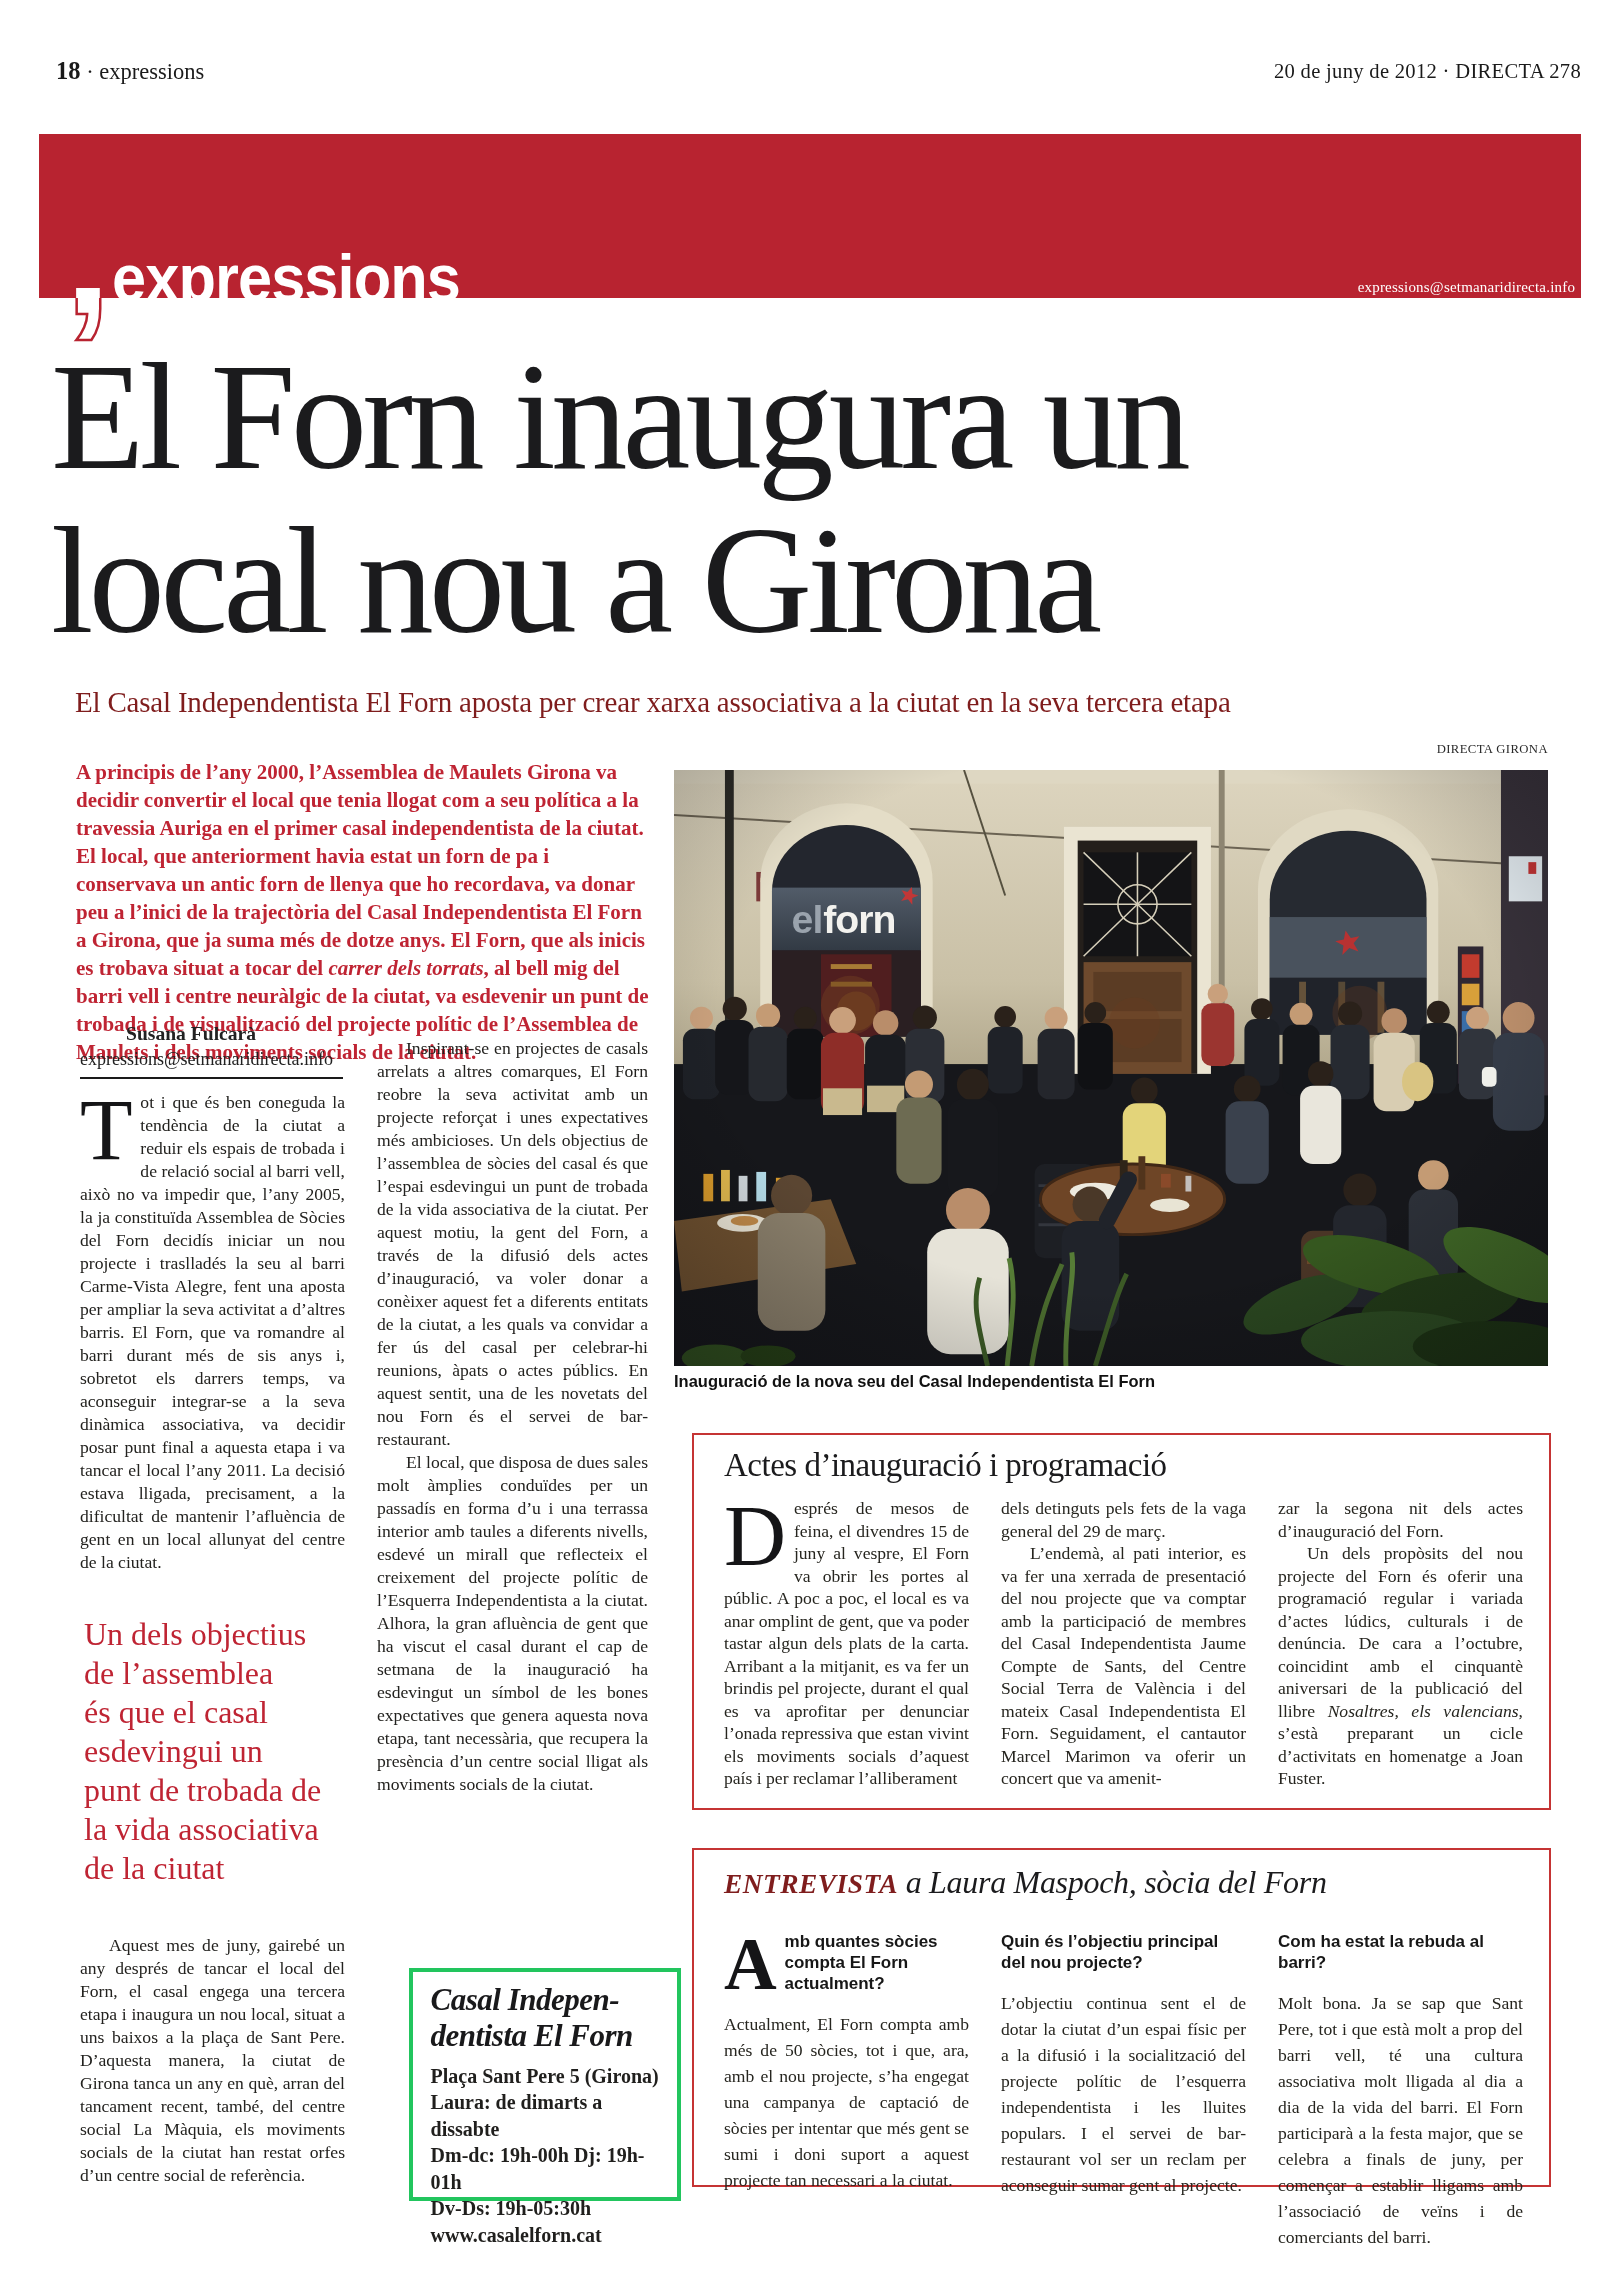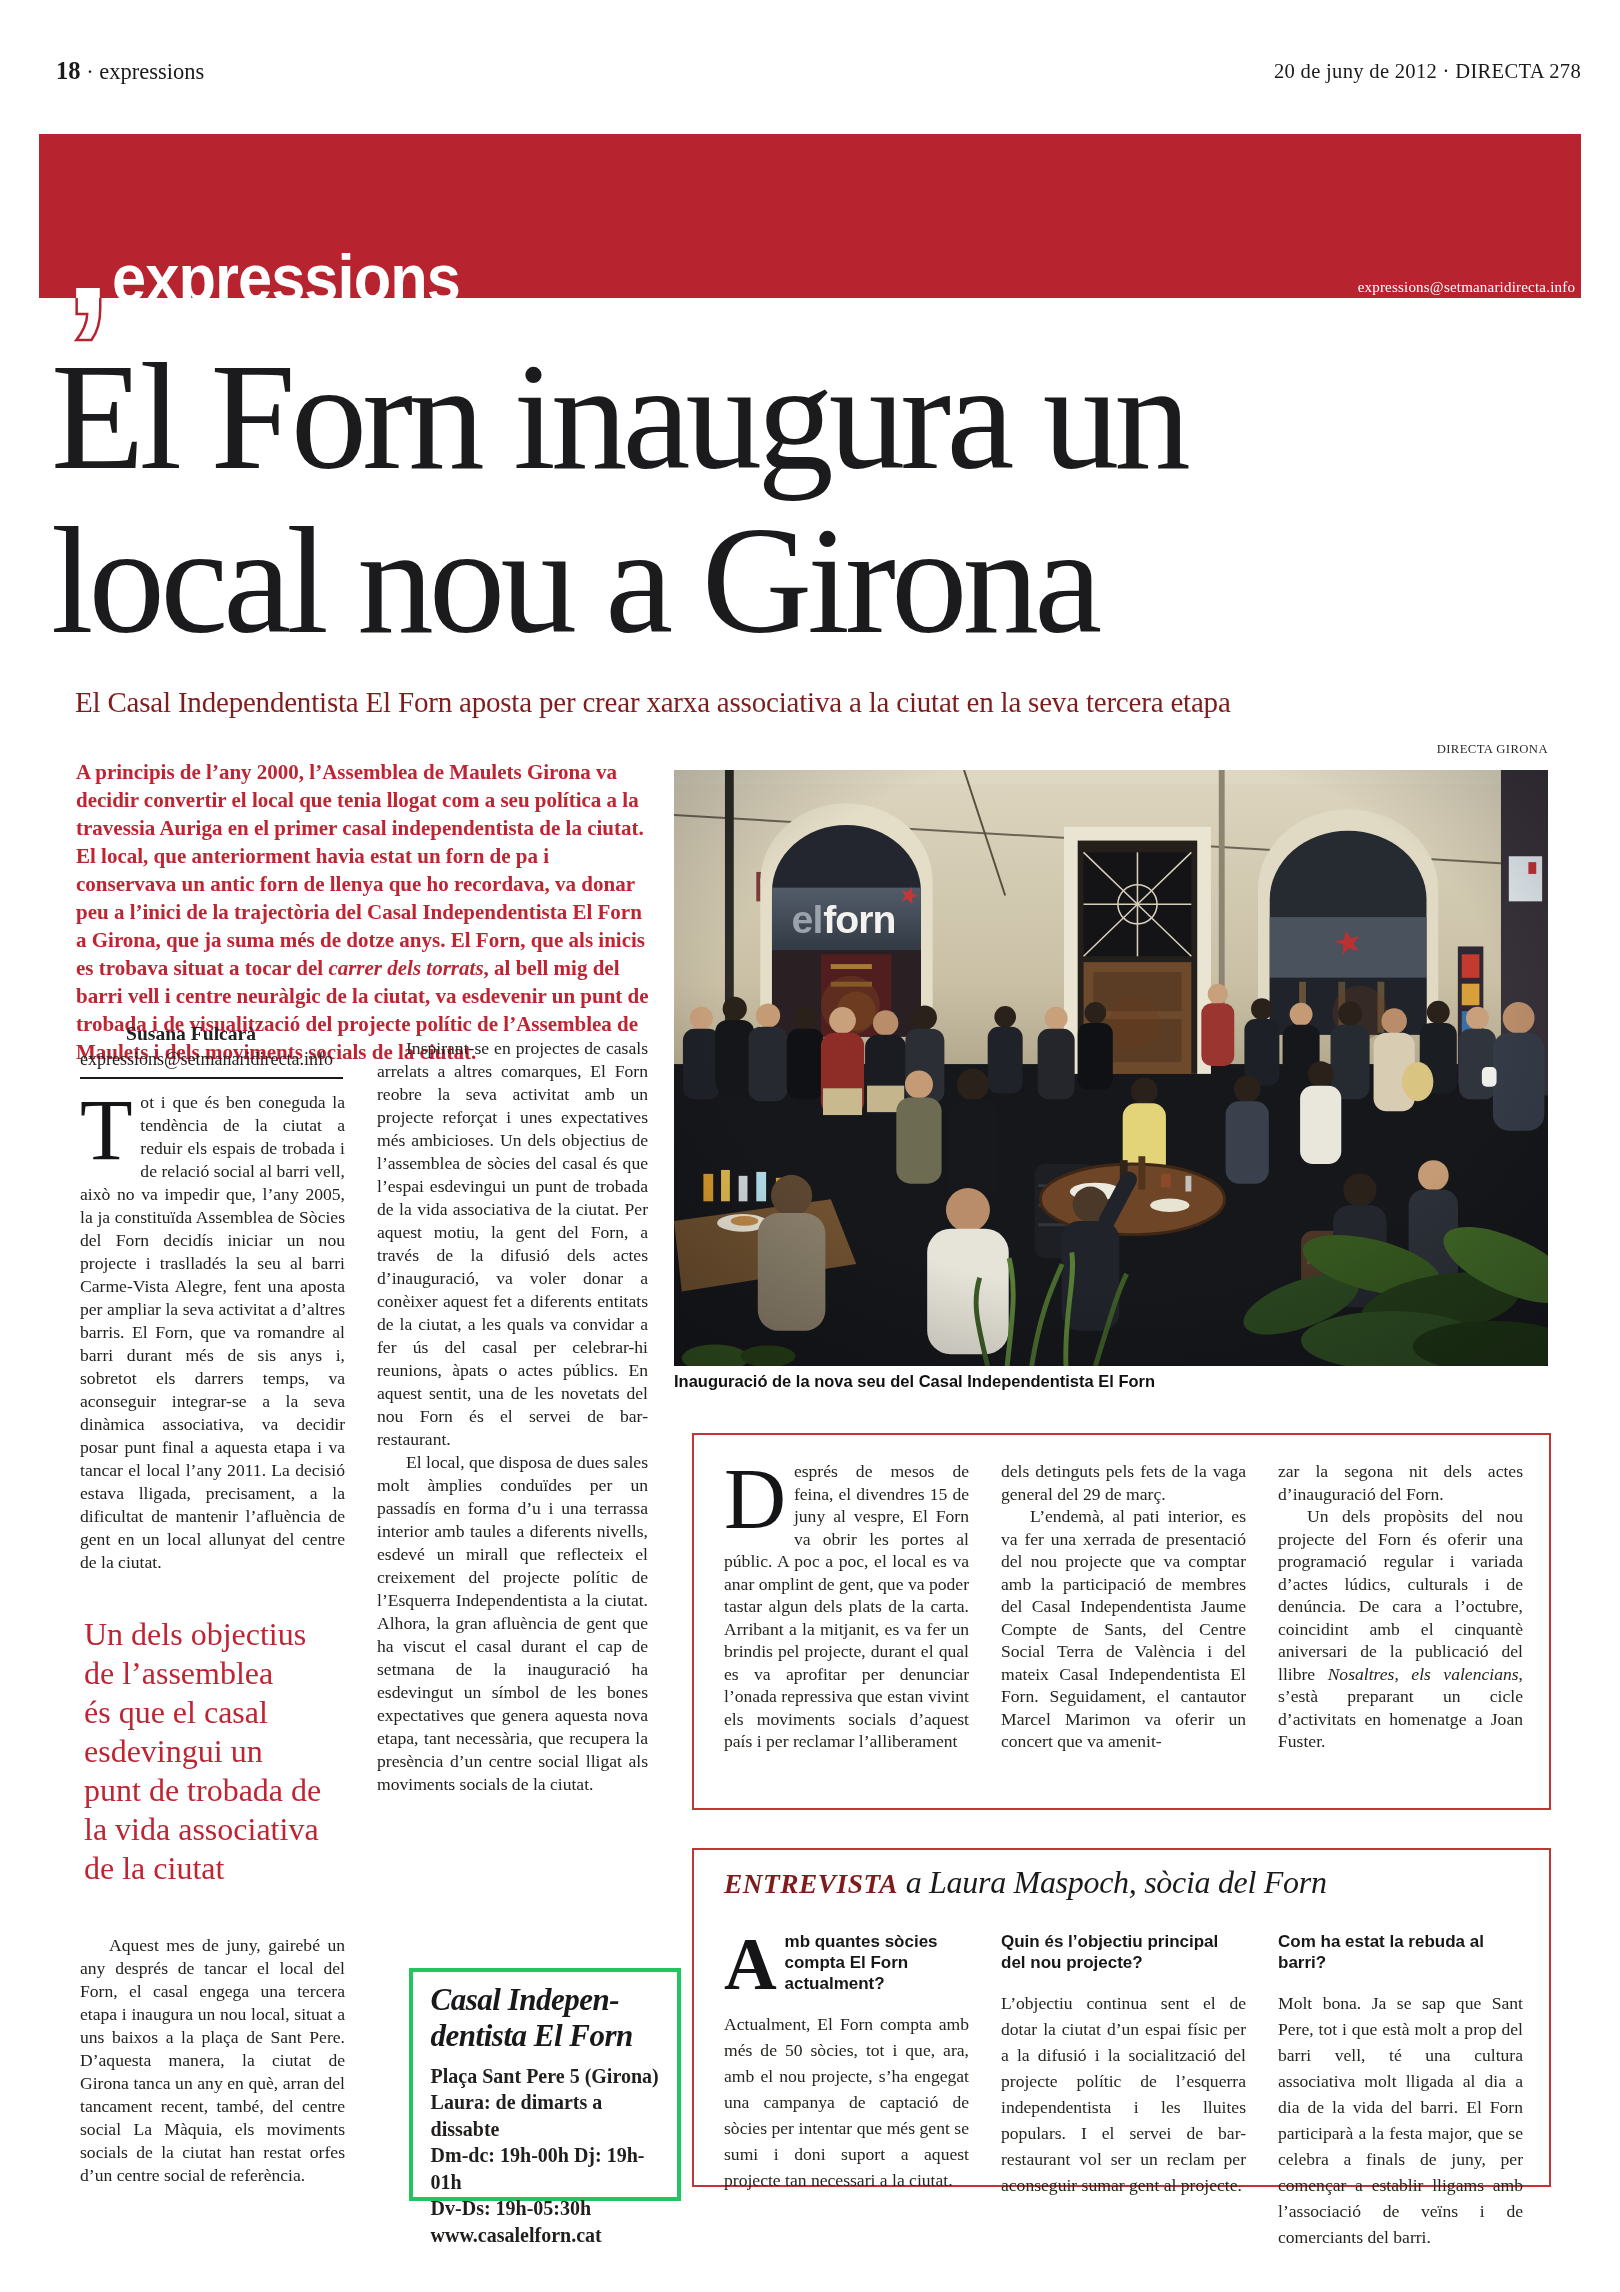--- a/index.html
+++ b/index.html
@@ -393,20 +393,21 @@
       <ellipse cx="42" cy="600" rx="34" ry="14" fill="#31511f"></ellipse>
       <ellipse cx="96" cy="598" rx="28" ry="11" fill="#264016"></ellipse>
     </g>
 
     <rect width="892" height="608" fill="url(#vig)"></rect>
   </svg>
 
   <div class="abs caption">Inauguració de la nova seu del Casal Independentista El Forn</div>
 
   <div class="abs rbox actes">
+    <div class="actes-title">Actes d’inauguració i programació</div>
     <div class="boxcols">
       <div class="boxcol boxtext"><span class="dc-d">D</span><span>esprés de mesos de feina, el divendres 15 de juny al vespre, El Forn va obrir les portes al públic. A poc a poc, el local es va anar omplint de gent, que va poder tastar algun dels plats de la carta. Arribant a la mitjanit, es va fer un brindis pel projecte, durant el qual es va aprofitar per denunciar l’onada repressiva que estan vivint els moviments socials d’aquest país i per reclamar l’alliberament</span></div>
       <div class="boxcol boxtext">
         <p>dels detinguts pels fets de la vaga general del 29 de març.</p>
         <p class="ind">L’endemà, al pati interior, es va fer una xerrada de presentació del nou projecte que va comptar amb la participació de membres del Casal Independentista Jaume Compte de Sants, del Centre Social Terra de València i del mateix Casal Independentista El Forn. Seguidament, el cantautor Marcel Marimon va oferir un concert que va amenit-</p>
       </div>
       <div class="boxcol boxtext">
         <p>zar la segona nit dels actes d’inauguració del Forn.</p>
         <p class="ind"><span>Un dels propòsits del nou projecte del Forn és oferir una programació regular i variada d’actes lúdics, culturals i de denúncia. De cara a l’octubre, coincidint amb el cinquantè aniversari de la publicació del llibre </span><i>Nosaltres, els valencians</i><span>, s’està preparant un cicle d’activitats en homenatge a Joan Fuster.</span></p>
       </div>

